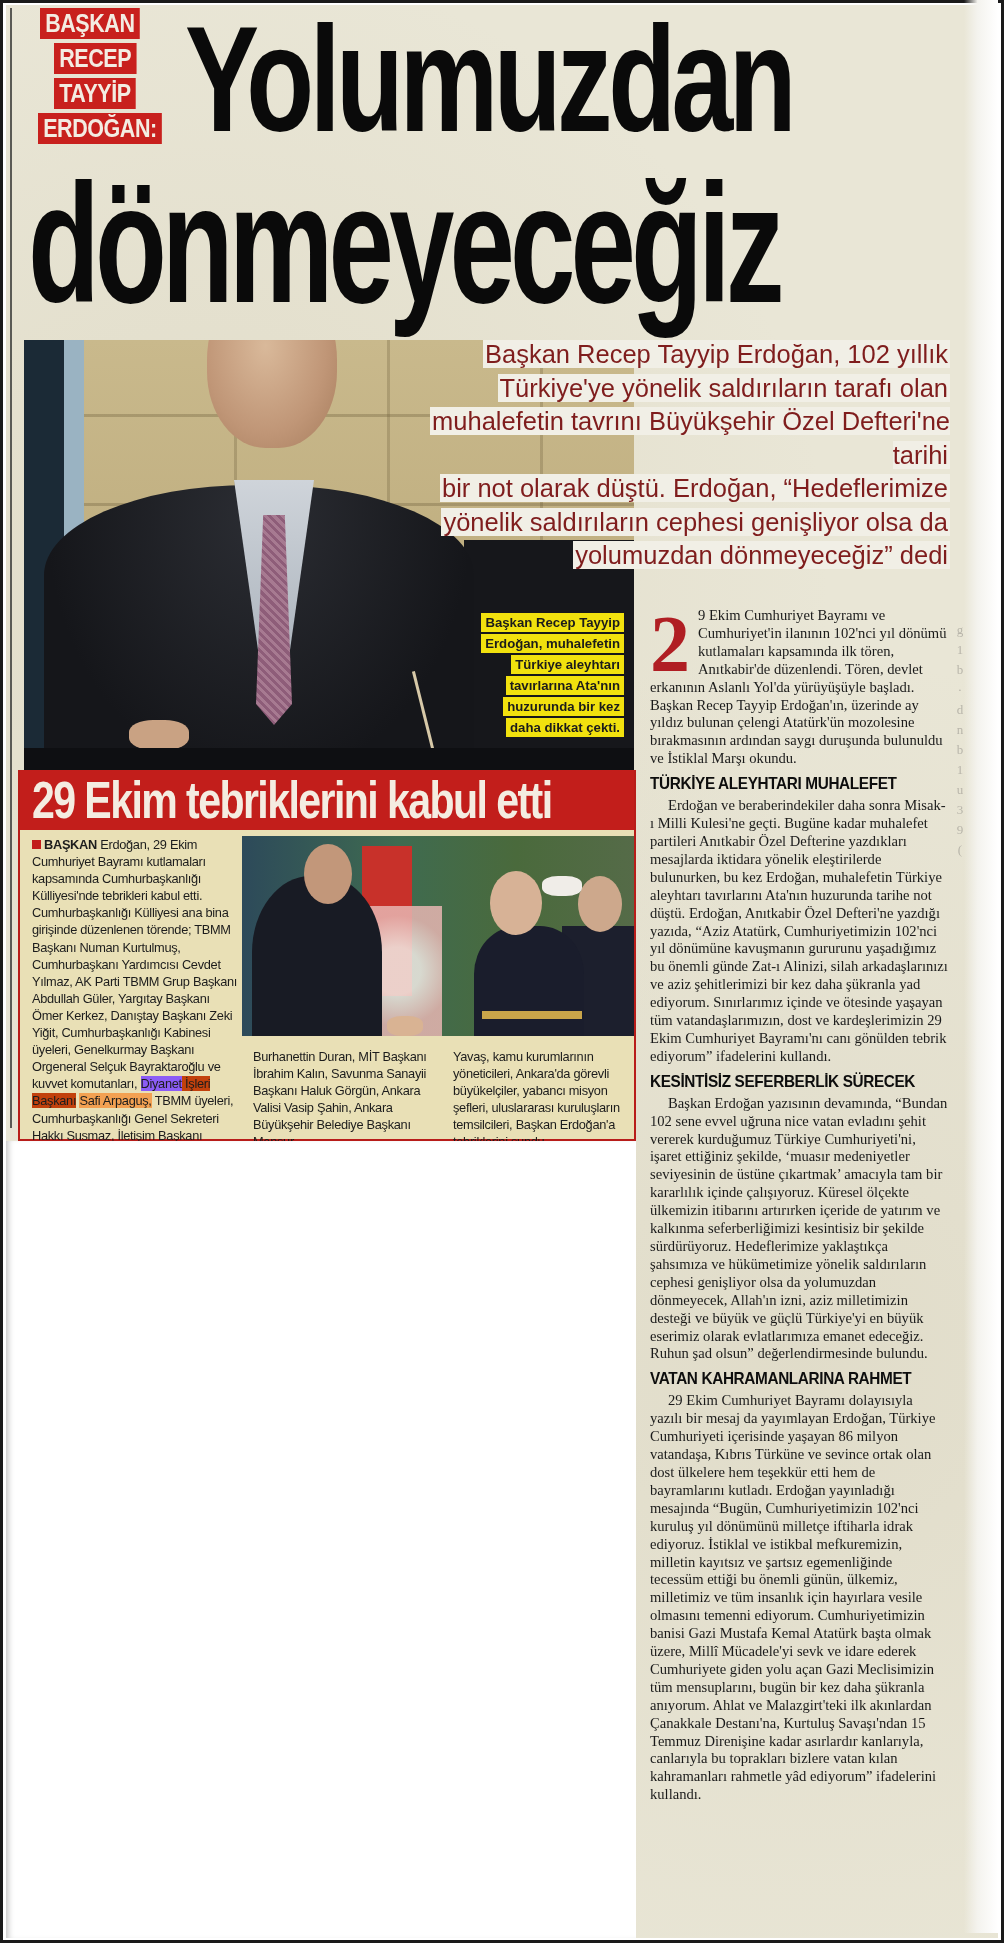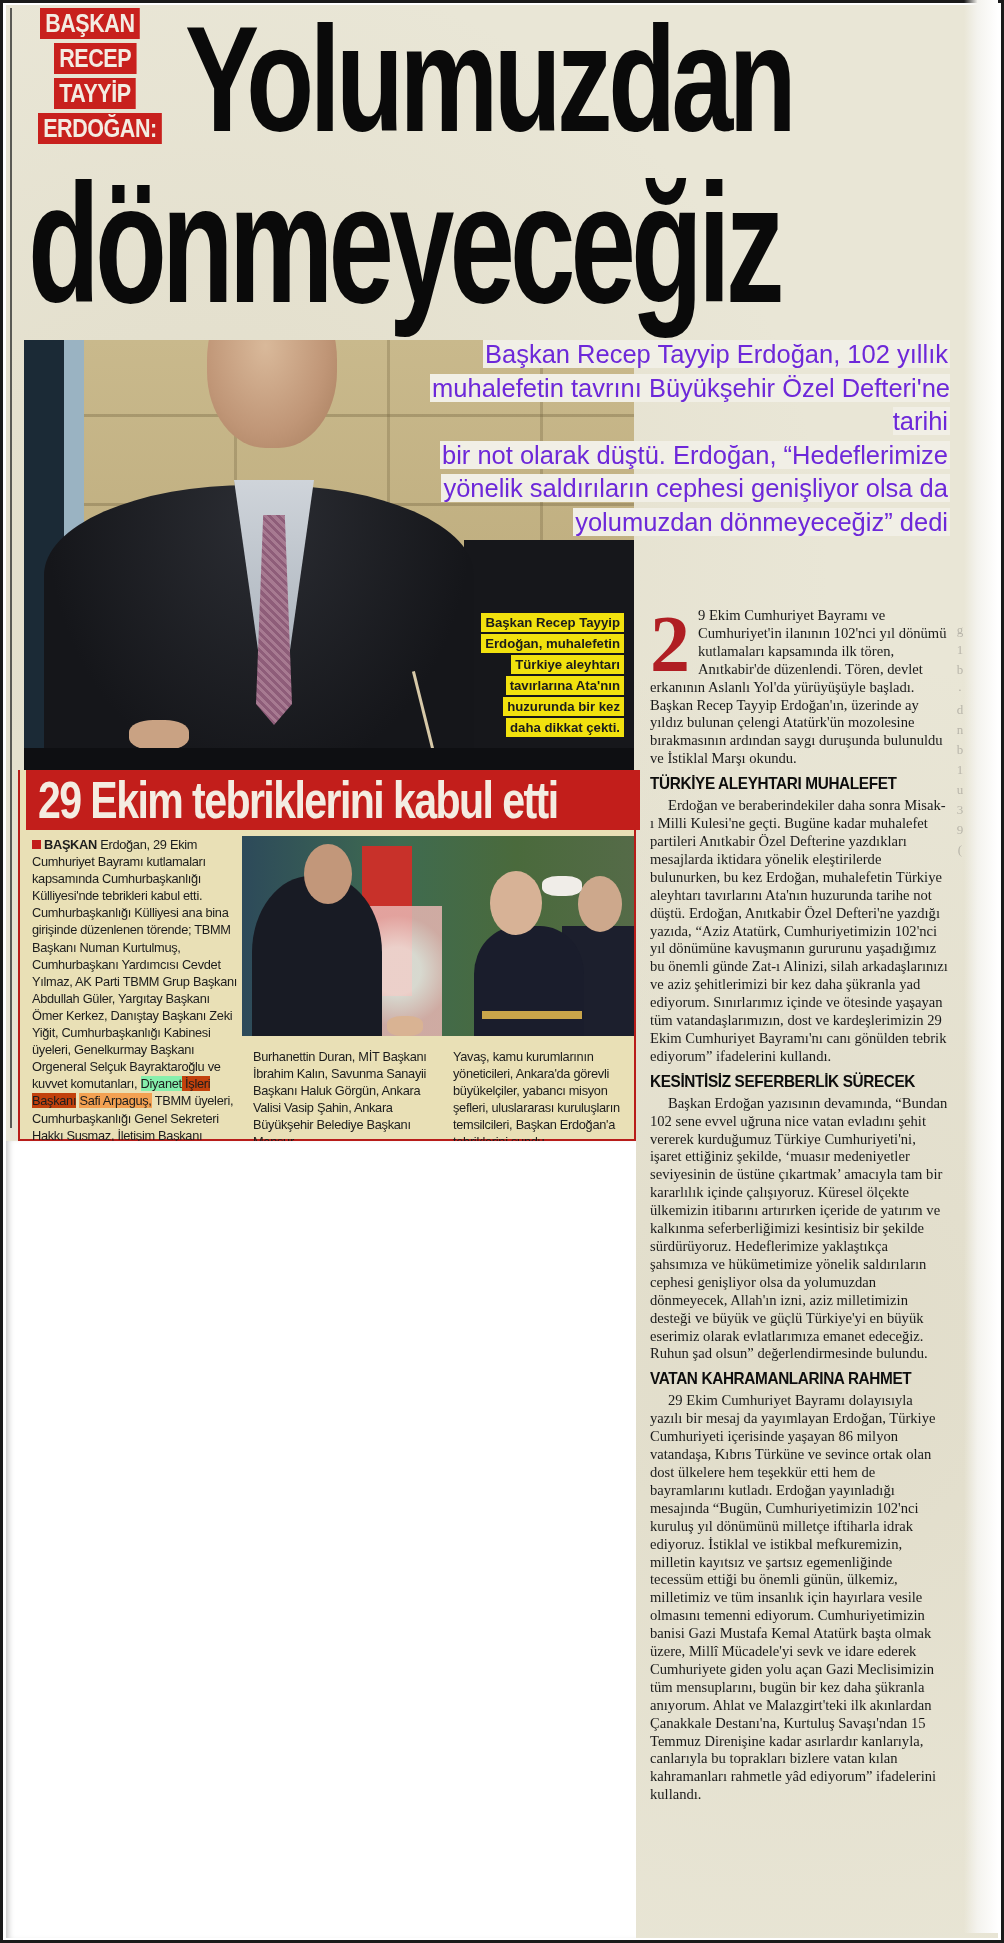--- a/index.html
+++ b/index.html
@@ -82,21 +82,21 @@
     .lectern { position: absolute; left: 0; bottom: 0; width: 610px; height: 22px; background: #0e0f12; }
     .hand { position: absolute; left: 105px; bottom: 20px; width: 60px; height: 30px; background: #c9a283; border-radius: 40%; }
     .mic { position: absolute; left: 400px; top: 330px; width: 3px; height: 100px; background: #d7c9a8; transform: rotate(-14deg); }
     .photo-dark-right {
       position: absolute; right: 0; top: 200px; width: 170px; height: 230px; background: #16171b;
     }
 
     
     .deck {
       position: absolute; right: 54px; top: 338px; width: 560px; text-align: right;
-      font-family: "Liberation Sans", sans-serif; font-size: 25.5px; line-height: 33.5px; color: #6d28d9;
+      font-family: "Liberation Sans", sans-serif; font-size: 25.5px; line-height: 33.5px; color: #7f1d1d;
     }
     .deck-line { display: block; }
     .deck-line span { background: #f1efe6; padding: 0 2px; }
 
     
     .yellow-caption {
       position: absolute; left: 468px; top: 613px; width: 156px; text-align: right;
     }
     .yellow-caption span {
       display: inline-block; background: #f1e10e; color: #1b1b1b;
@@ -127,34 +127,34 @@
     }
     .right-edge { position: absolute; left: 964px; top: 0; width: 34px; height: 1933px;
       background: linear-gradient(90deg, rgba(255,255,255,0) 0, #f4f3ee 40%, #ffffff 100%); }
 
     
     .sub-story {
       position: absolute; left: 18px; top: 770px; width: 618px; height: 371px;
       border: 2px solid #b81d1a; border-top: none; background: #e9e0b6;
     }
     .sub-title {
-      position: absolute; left: 6px; top: 0; width: 614px; height: 60px; background: #c21e1b;
+      position: absolute; left: 0; top: 0; width: 614px; height: 60px; background: #c21e1b;
       color: #f4ece1; font-family: "Liberation Sans", sans-serif; font-weight: 700;
       font-size: 52px; line-height: 60px; padding-left: 12px; letter-spacing: -2px;
       white-space: nowrap; overflow: hidden;
     }
     .sub-title span { display: inline-block; transform: scaleX(0.79); transform-origin: left; }
     .sub-body {
       position: absolute; left: 12px; top: 66px; width: 210px;
       font-family: "Liberation Sans", sans-serif; font-size: 12.8px; line-height: 17.1px; color: #1c1c1c;
       letter-spacing: -0.3px;
     }
     .sub-body .lead { font-weight: 700; }
     .red-square { display: inline-block; width: 9px; height: 9px; background: #c21e1b; margin-right: 3px; vertical-align: 0; }
-    .hl-green { background: #86efac; }
+    .hl-green { background: #8b5cf6; }
     .hl-cyan { background: #c2410c; }
     .hl-orange { background: #f3a152; text-align: right; }
 
     .sub-photo {
       position: absolute; left: 222px; top: 66px; width: 392px; height: 200px; overflow: hidden;
       background: linear-gradient(90deg, #2d4a5a 0%, #3f6b50 40%, #4a6a3c 70%, #556b48 100%);
     }
     .flag { position: absolute; left: 120px; top: 10px; width: 50px; height: 150px; background: #c8312a; }
     .flowers { position: absolute; left: 110px; top: 70px; width: 90px; height: 130px;
       background: radial-gradient(circle, #f2ece6 30%, #e7b6b2 70%); opacity: 0.85; }
@@ -201,20 +201,21 @@
   <div class="person-tie"></div>
   <div class="person-head"></div>
 
   <div class="mic"></div>
   <div class="hand"></div>
   <div class="lectern"></div>
 </div>
 
 <div class="deck">
   <span class="deck-line"><span>Başkan Recep Tayyip Erdoğan, 102 yıllık</span></span>
+  <span class="deck-line"><span>Türkiye'ye yönelik saldırıların tarafı olan</span></span>
   <span class="deck-line"><span>muhalefetin tavrını Büyükşehir Özel Defteri'ne tarihi</span></span>
   <span class="deck-line"><span>bir not olarak düştü. Erdoğan, “Hedeflerimize</span></span>
   <span class="deck-line"><span>yönelik saldırıların cephesi genişliyor olsa da</span></span>
   <span class="deck-line"><span>yolumuzdan dönmeyeceğiz” dedi</span></span>
 </div>
 
 <div class="yellow-caption">
   <span>Başkan Recep Tayyip</span>
   <span>Erdoğan, muhalefetin</span>
   <span>Türkiye aleyhtarı</span>

